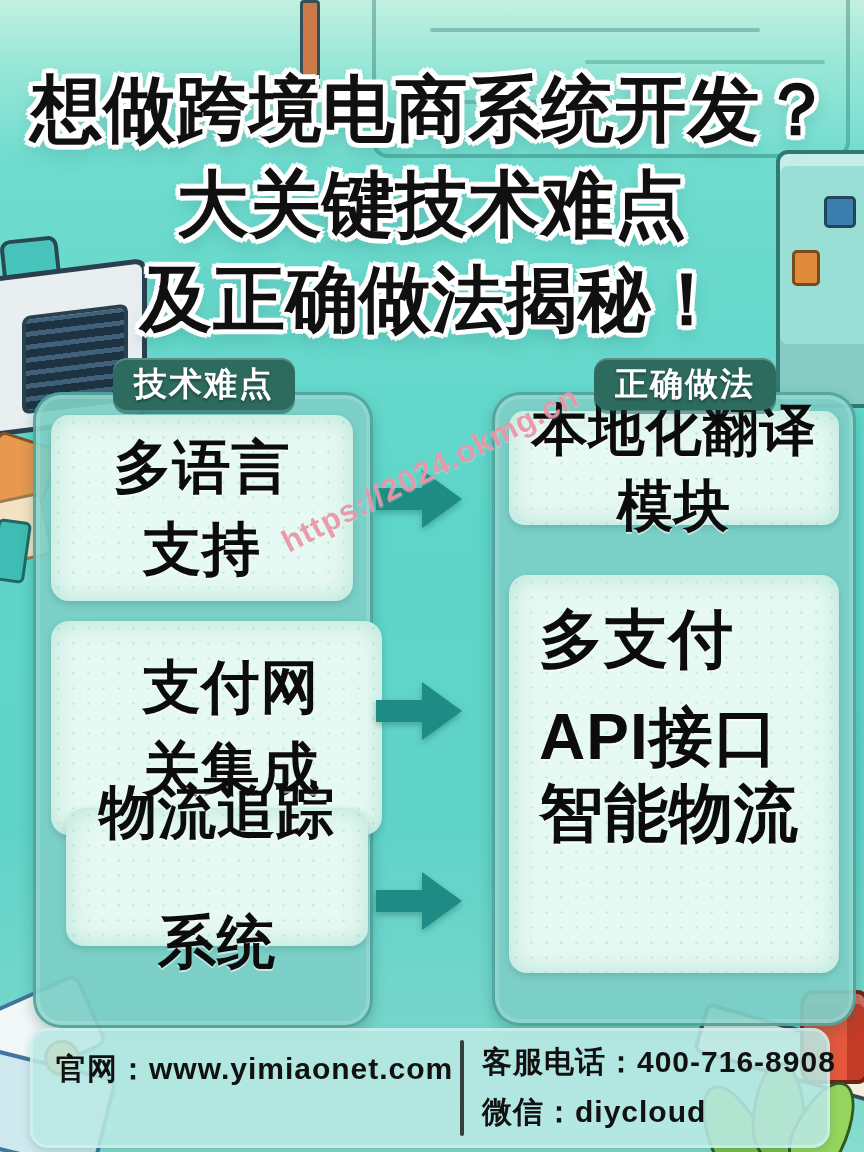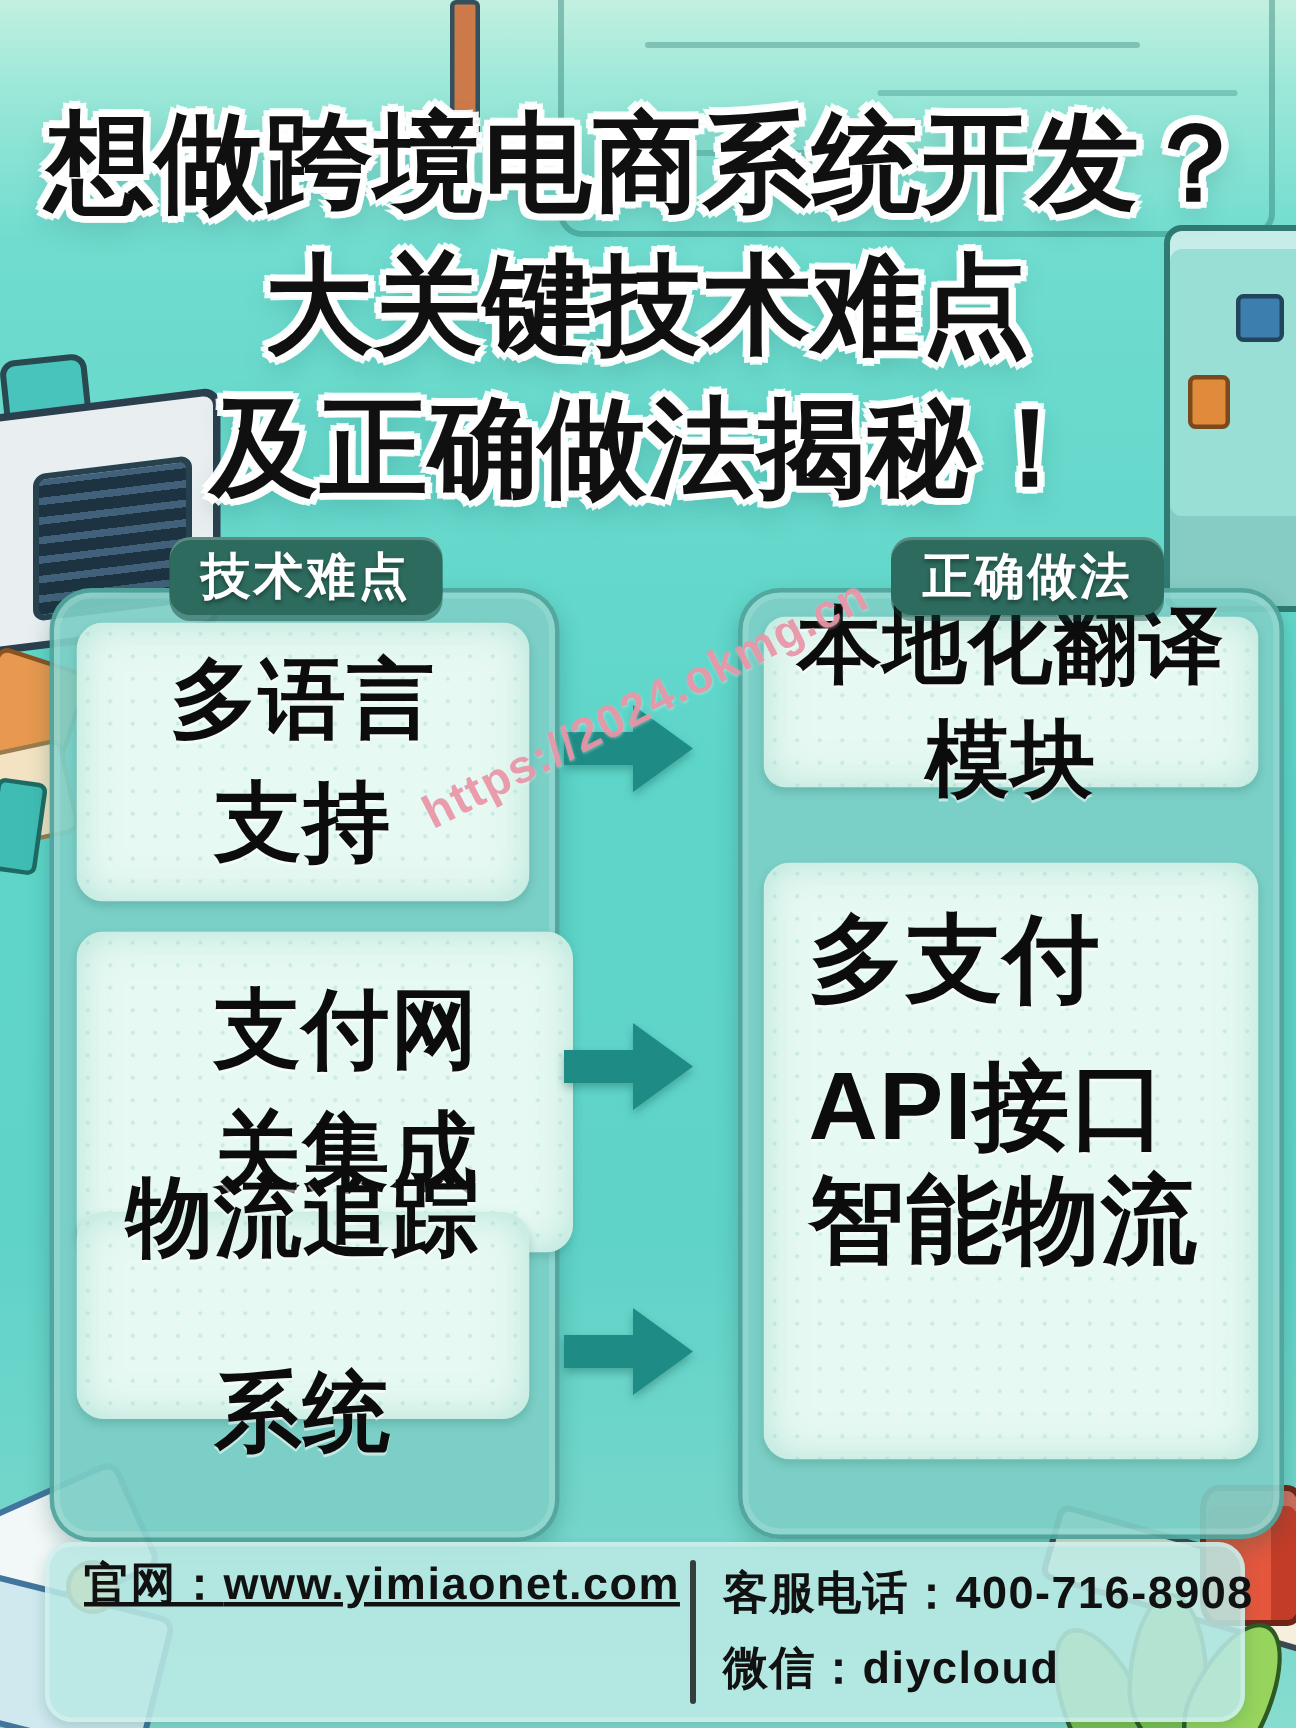--- a/index.html
+++ b/index.html
@@ -71,21 +71,21 @@
     position:absolute;background:#e6f9f2;border-radius:18px;
     box-shadow:inset 0 0 26px rgba(140,210,195,.55), 0 3px 6px rgba(30,100,90,.22);
     background-image:radial-gradient(rgba(120,200,185,.28) 1px,transparent 1.6px);
     background-size:15px 15px;
     display:flex;flex-direction:column;justify-content:center;align-items:center;
   }
   .card-text{font-size:58px;line-height:82px;font-weight:900;color:#0c0c0c;letter-spacing:1px;
     text-shadow:0 2px 0 rgba(255,255,255,.55);}
   .card-l1{left:15px;top:20px;width:302px;height:186px;}
   .card-l2{left:15px;top:226px;width:302px;height:214px;padding-left:29px;}
-  .card-l3{left:15px;top:413px;width:302px;height:138px;gap:48px;}
+  .card-l3{left:30px;top:413px;width:302px;height:138px;gap:48px;}
   .card-r1{left:14px;top:16px;width:330px;height:114px;border-radius:15px;}
   .card-r2{left:14px;top:180px;width:330px;height:398px;justify-content:flex-start;align-items:flex-start;padding-top:26px;box-sizing:border-box;}
   .card-r1 .card-text{font-size:56px;line-height:76px;}
   .stanza{padding-left:30px;margin-bottom:22px;}
   .stanza .card-text{font-size:64px;line-height:76px;display:block;text-align:left;}
 
   
   .arrow{position:absolute;width:94px;height:70px;z-index:2;filter:drop-shadow(0 3px 3px rgba(15,80,72,.35));}
   .arrow svg{width:100%;height:100%;}
   .arrow-1{left:372px;top:464px;}
@@ -102,21 +102,21 @@
   }
 
   
   .footer{
     position:absolute;left:30px;top:1028px;width:800px;height:120px;
     background:rgba(186,232,228,.88);border-radius:18px;
     box-shadow:inset 0 0 0 3px rgba(255,255,255,.28), 0 4px 10px rgba(20,90,80,.2);
     z-index:5;
   }
   .footer-text{font-size:30px;font-weight:800;color:#111;letter-spacing:1px;white-space:nowrap;}
-  .footer-website{position:absolute;left:26px;top:8px;text-decoration:underline;}
+  .footer-website{position:absolute;left:26px;top:21px;}
   .footer-divider{position:absolute;left:430px;top:12px;width:4px;height:96px;background:rgba(20,20,20,.8);border-radius:2px;}
   .footer-phone{position:absolute;left:452px;top:14px;}
   .footer-wechat{position:absolute;left:452px;top:64px;}
 </style>
 </head>
 <body>
 
 <div class="poster">
 
   <div class="deco deco-topframe"></div>

